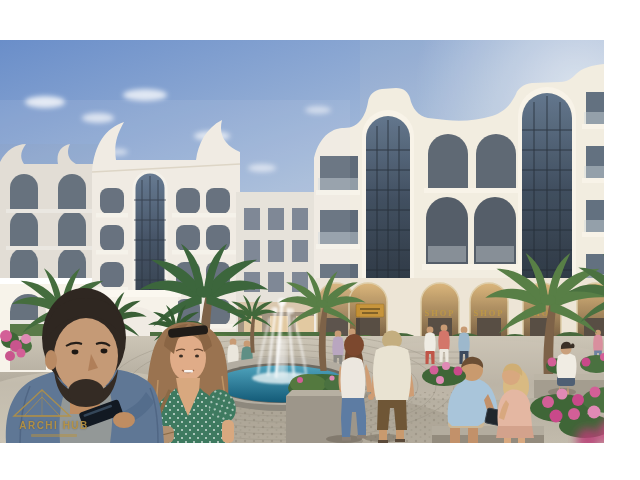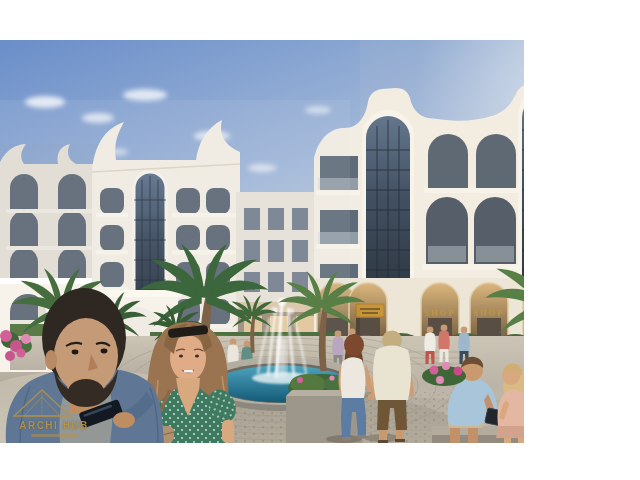--- a/index.html
+++ b/index.html
@@ -1,16 +1,16 @@
 <!DOCTYPE html>
 <html style="--sky-top: #6a8ec9; --sky-mid: #a9bedb; --sky-horizon: #e9edf0; --facade: #f2ede2; --facade-shade: #ddd5c5; --glass-dark: #36465a; --gold: #b8923f; --water: #2b7fa2; --pavement: #bdb6a8; --palm-dark: #3c663c; --palm-light: #587f46; --flower-pink: #d35f97; --frame: #ffffff;"><head>
 <meta charset="utf-8">
 <style>
   html,body{margin:0;padding:0;background:#fff;}
-  #canvas{position:relative;width:524px;height:480px;background:var(--frame,#ffffff);overflow:hidden;
+  #canvas{position:relative;width:604px;height:480px;background:var(--frame,#ffffff);overflow:hidden;
           font-family:"Liberation Sans",sans-serif;}
   #photo{position:absolute;left:0;top:40px;width:640px;height:403px;overflow:hidden;}
   #photo svg{display:block;}
   .t-shop{fill:var(--gold,#b8923f);font-family:"Liberation Serif",serif;font-weight:bold;
           font-size:8.5px;letter-spacing:2px;}
   .stop-a{stop-color:var(--sky-top,#6a8ec9);} .stop-b{stop-color:var(--sky-mid,#a9bedb);}
   .stop-c{stop-color:var(--sky-horizon,#e9edf0);}
   .f-facade{fill:var(--facade,#f2ede2);} .f-flower{fill:var(--flower-pink,#d35f97);}
   #logo{position:absolute;left:10px;top:348px;width:88px;text-align:center;opacity:.92;}
   #logo .title{color:var(--gold,#b8923f);font-size:10px;font-weight:bold;letter-spacing:1.5px;

